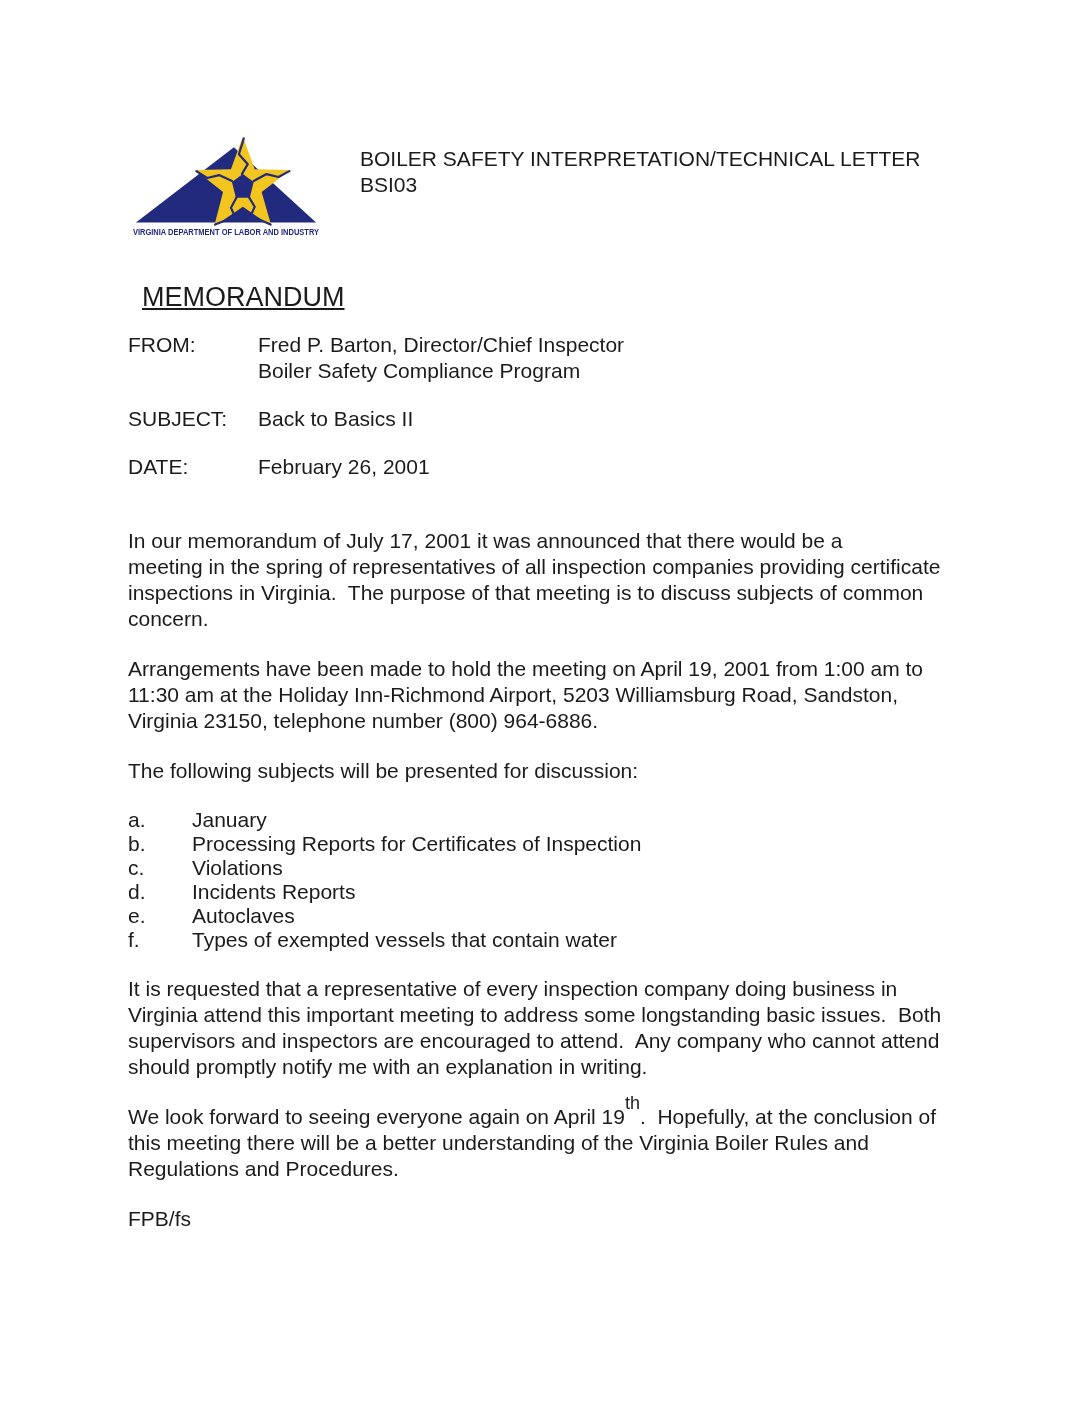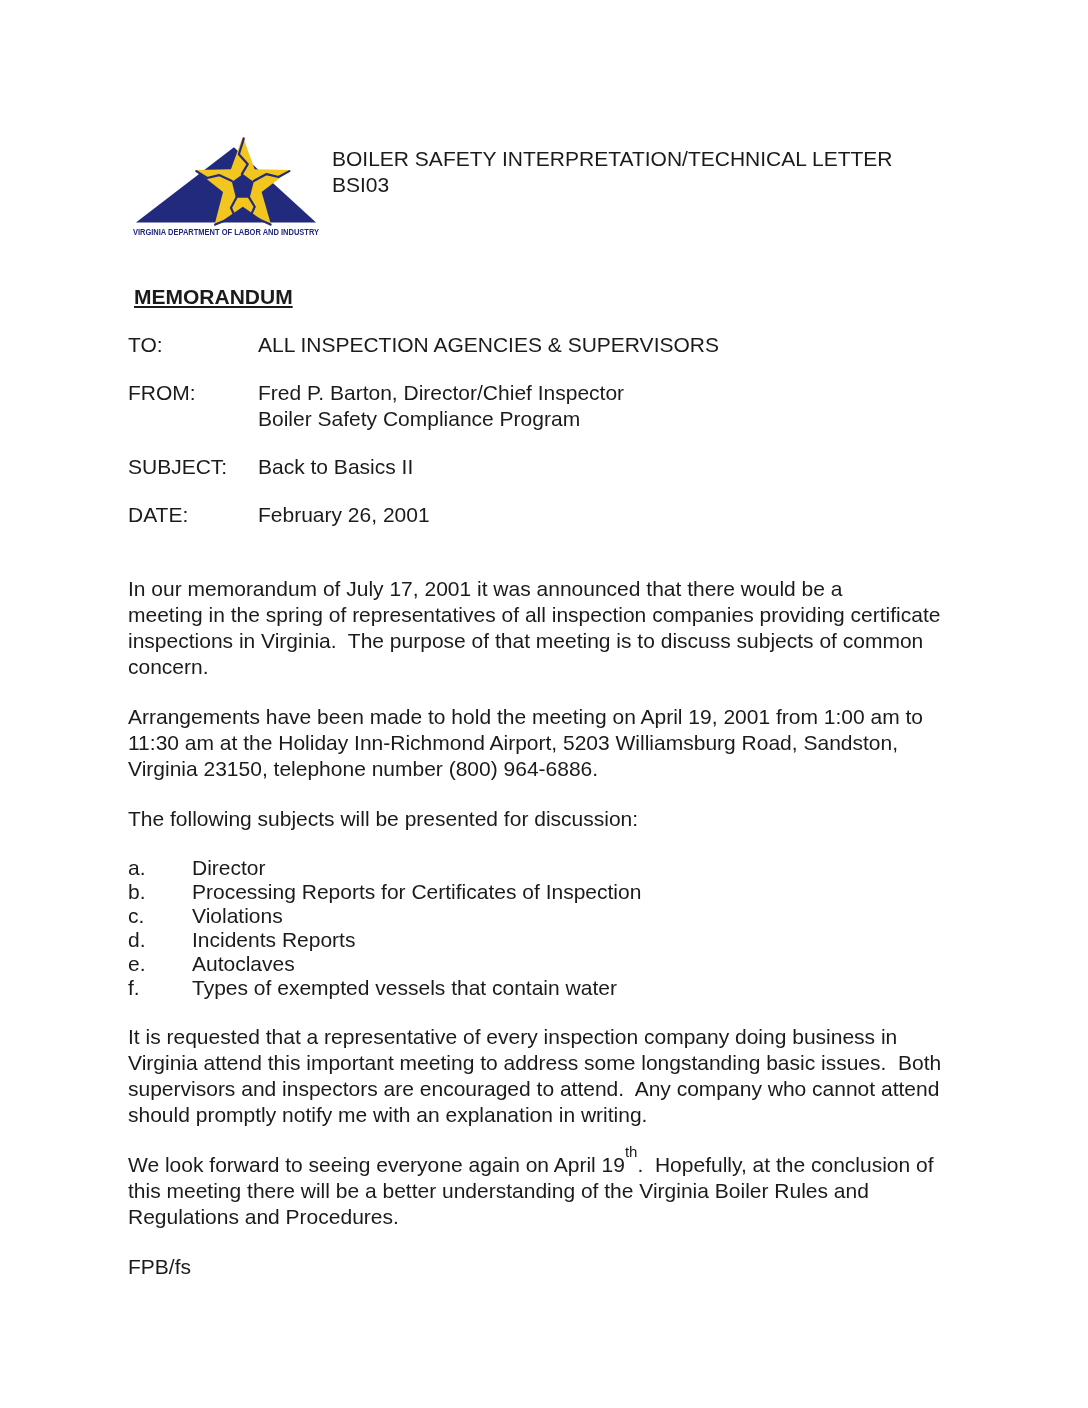--- a/index.html
+++ b/index.html
@@ -33,27 +33,28 @@
     flex-shrink: 0;
     text-align: right;
   }
   .logo svg { display: block; }
   .titleblock {
     margin-left: 8px;
     padding-top: 24px;
   }
   .title-line {
     white-space: nowrap;
+    margin-left: 28px;
   }
   .memo-heading {
-    font-size: 21px;
-    font-weight: bold;
+    font-size: 27px;
+    font-weight: normal;
     line-height: 26px;
     text-decoration: underline;
-    margin: 0 0 22px 6px;
+    margin: 0 0 22px 14px;
   }
   .field-row {
     display: flex;
     margin-bottom: 22px;
   }
   .field-label {
     width: 130px;
     flex-shrink: 0;
   }
   .field-value {
@@ -70,21 +71,21 @@
   .subject-list {
     margin: 0 0 24px 0;
     line-height: 24px;
   }
   .list-row { display: flex; }
   .list-marker {
     width: 64px;
     flex-shrink: 0;
   }
   sup.ordinal {
-    font-size: 15px;
+    font-size: 18px;
     line-height: 0;
     position: relative;
     top: -7px;
   }
   .sign-off {
     margin-top: 20px;
   }
 </style>
 </head>
 <body>
@@ -110,24 +111,20 @@
     <div class="titleblock">
       <div class="title-line">BOILER SAFETY INTERPRETATION/TECHNICAL LETTER</div>
       <div class="title-line">BSI03</div>
     </div>
   </header>
 
   <h1 class="memo-heading">MEMORANDUM</h1>
 
   <div class="fields">
     <div class="field-row">
-      <span class="field-label">TO:</span>
-      <span class="field-value">ALL INSPECTION AGENCIES &amp; SUPERVISORS</span>
-    </div>
-    <div class="field-row">
       <span class="field-label">FROM:</span>
       <span class="field-value">Fred P. Barton, Director/Chief Inspector
 Boiler Safety Compliance Program</span>
     </div>
     <div class="field-row">
       <span class="field-label">SUBJECT:</span>
       <span class="field-value">Back to Basics II</span>
     </div>
     <div class="field-row">
       <span class="field-label">DATE:</span>
@@ -142,21 +139,21 @@
 
   <p class="para">Arrangements have been made to hold the meeting on April 19, 2001 from 1:00 am to
 11:30 am at the Holiday Inn-Richmond Airport, 5203 Williamsburg Road, Sandston,
 Virginia 23150, telephone number (800) 964-6886.</p>
 
   <p class="para">The following subjects will be presented for discussion:</p>
 
   <div class="subject-list">
     <div class="list-row">
       <span class="list-marker">a.</span>
-      <span class="list-text">Director</span>
+      <span class="list-text">January</span>
     </div>
     <div class="list-row">
       <span class="list-marker">b.</span>
       <span class="list-text">Processing Reports for Certificates of Inspection</span>
     </div>
     <div class="list-row">
       <span class="list-marker">c.</span>
       <span class="list-text">Violations</span>
     </div>
     <div class="list-row">

